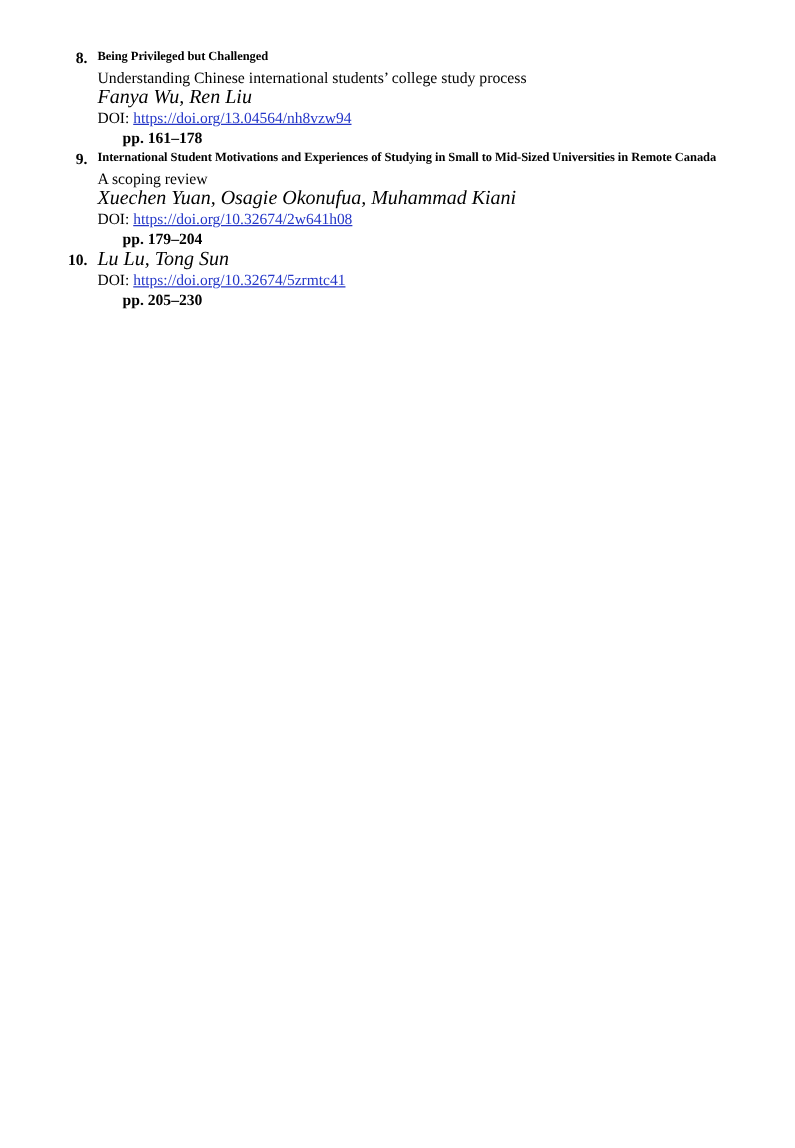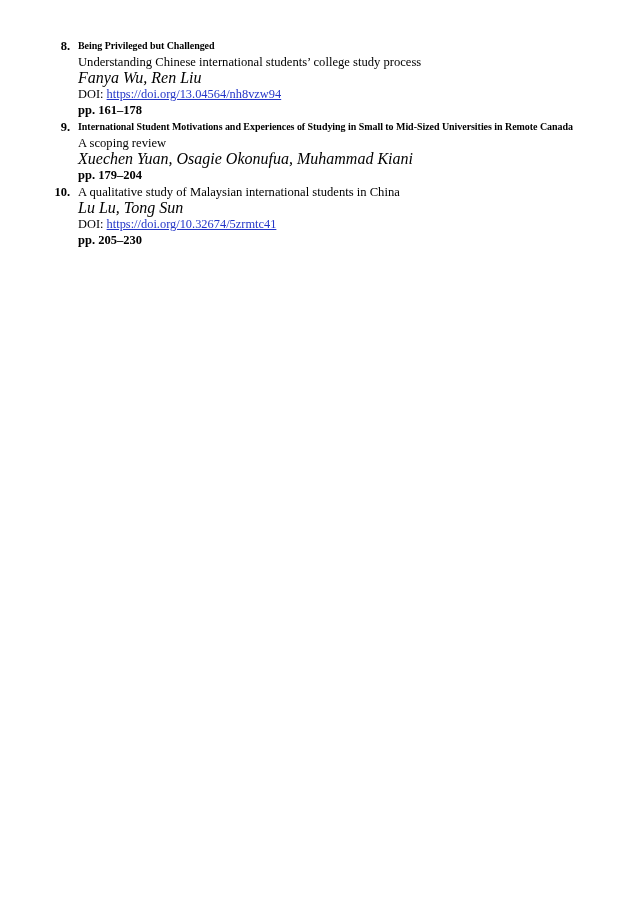--- a/index.html
+++ b/index.html
@@ -67,20 +67,21 @@
   }
   .entry-doi .doi-link {
     color: #2436c8;
     text-decoration: underline;
     cursor: pointer;
   }
   .entry-pages {
     font-weight: bold;
     font-size: 12.5px;
     line-height: 16px;
+    margin-left: 20px;
   }
 </style>
 </head>
 <body>
 
 <div class="page">
   <ol class="toc-list">
 
     <li class="toc-entry">
       <span class="entry-number">8.</span>
@@ -89,25 +90,25 @@
       <div class="entry-authors">Fanya Wu, Ren Liu</div>
       <div class="entry-doi"><span class="doi-label">DOI: </span><a class="doi-link" href="#">https://doi.org/13.04564/nh8vzw94</a></div>
       <div class="entry-pages">pp. 161–178</div>
     </li>
 
     <li class="toc-entry">
       <span class="entry-number">9.</span>
       <div class="entry-title">International Student Motivations and Experiences of Studying in Small to Mid-Sized Universities in Remote Canada</div>
       <div class="entry-subtitle">A scoping review</div>
       <div class="entry-authors">Xuechen Yuan, Osagie Okonufua, Muhammad Kiani</div>
+      <div class="entry-doi"><span class="doi-label">DOI: </span><a class="doi-link" href="#">https://doi.org/10.32674/2w641h08</a></div>
       <div class="entry-pages">pp. 179–204</div>
     </li>
 
     <li class="toc-entry">
       <span class="entry-number">10.</span>
-      <div class="entry-subtitle">A qualitative study of Malaysian international students in China</div>
       <div class="entry-authors">Lu Lu, Tong Sun</div>
       <div class="entry-doi"><span class="doi-label">DOI: </span><a class="doi-link" href="#">https://doi.org/10.32674/5zrmtc41</a></div>
       <div class="entry-pages">pp. 205–230</div>
     </li>
 
   </ol>
 </div>
 
 </body></html>

